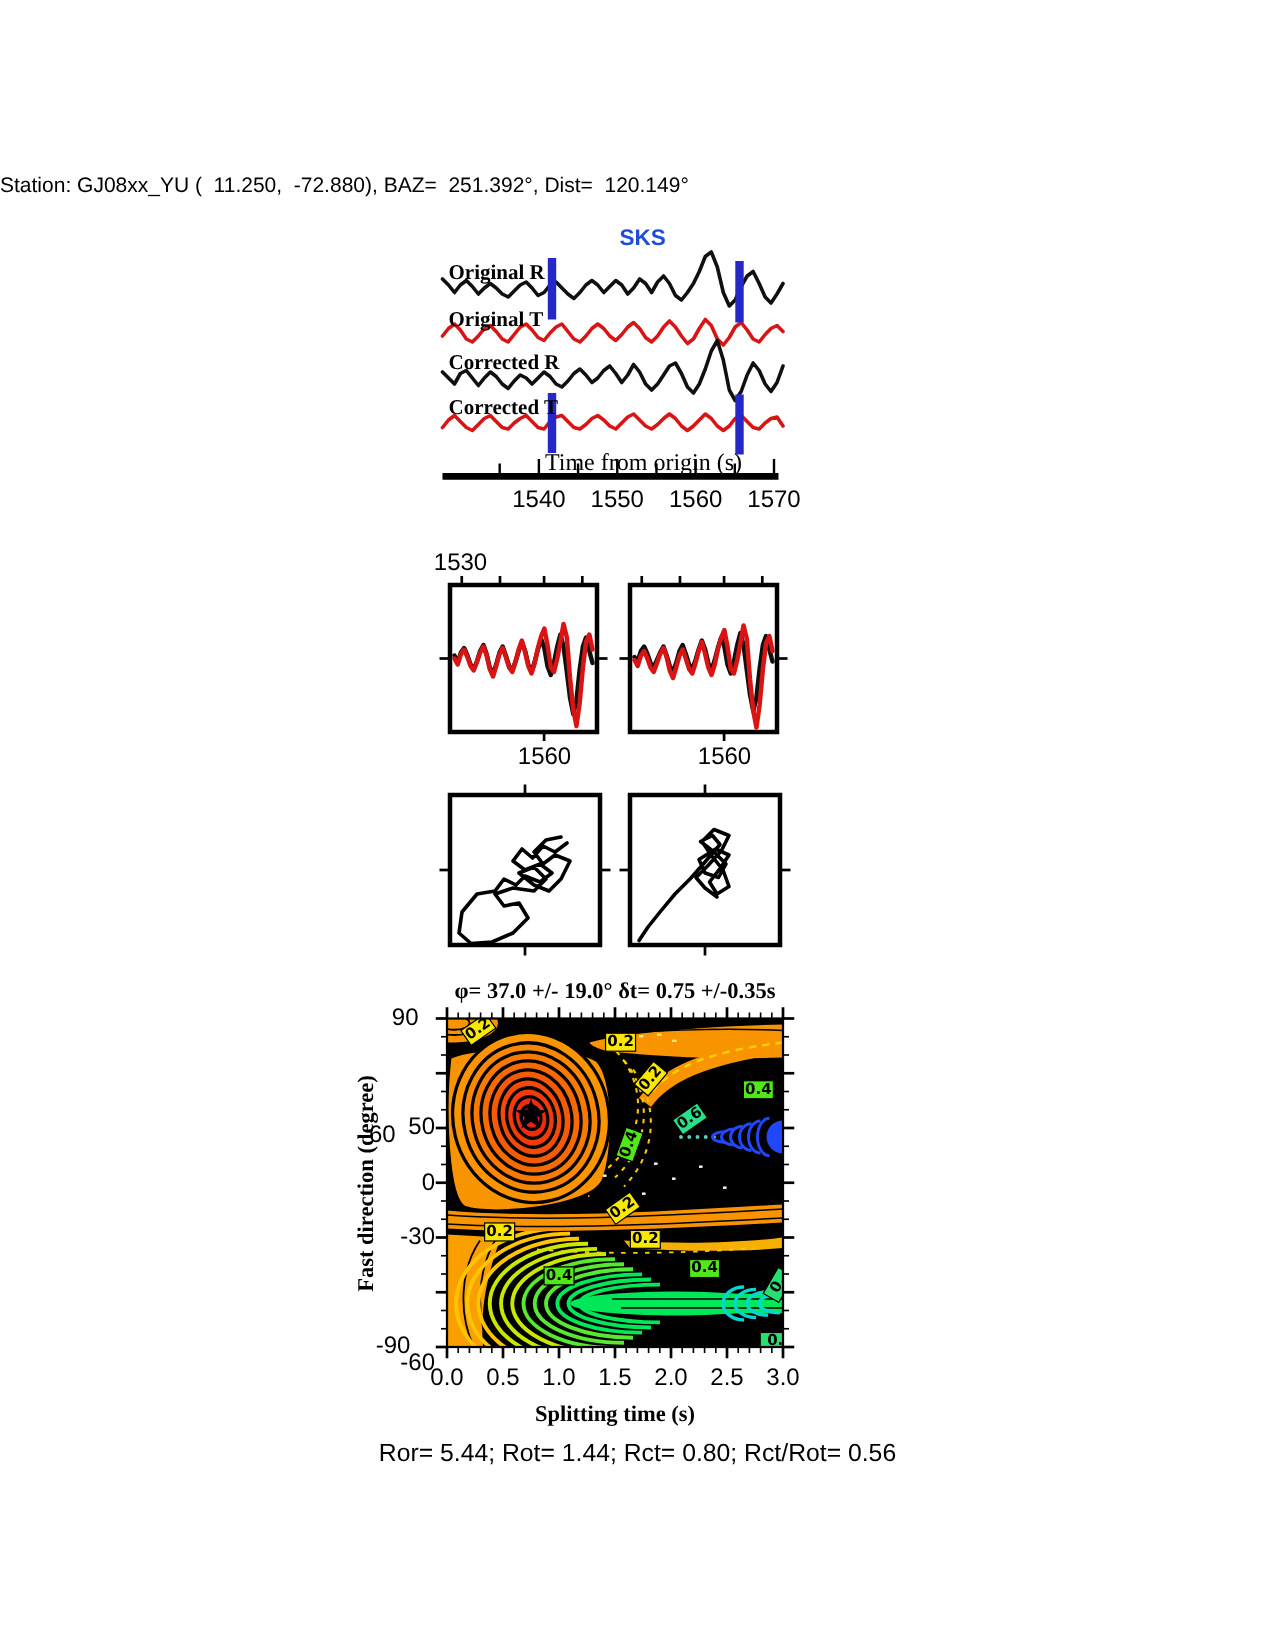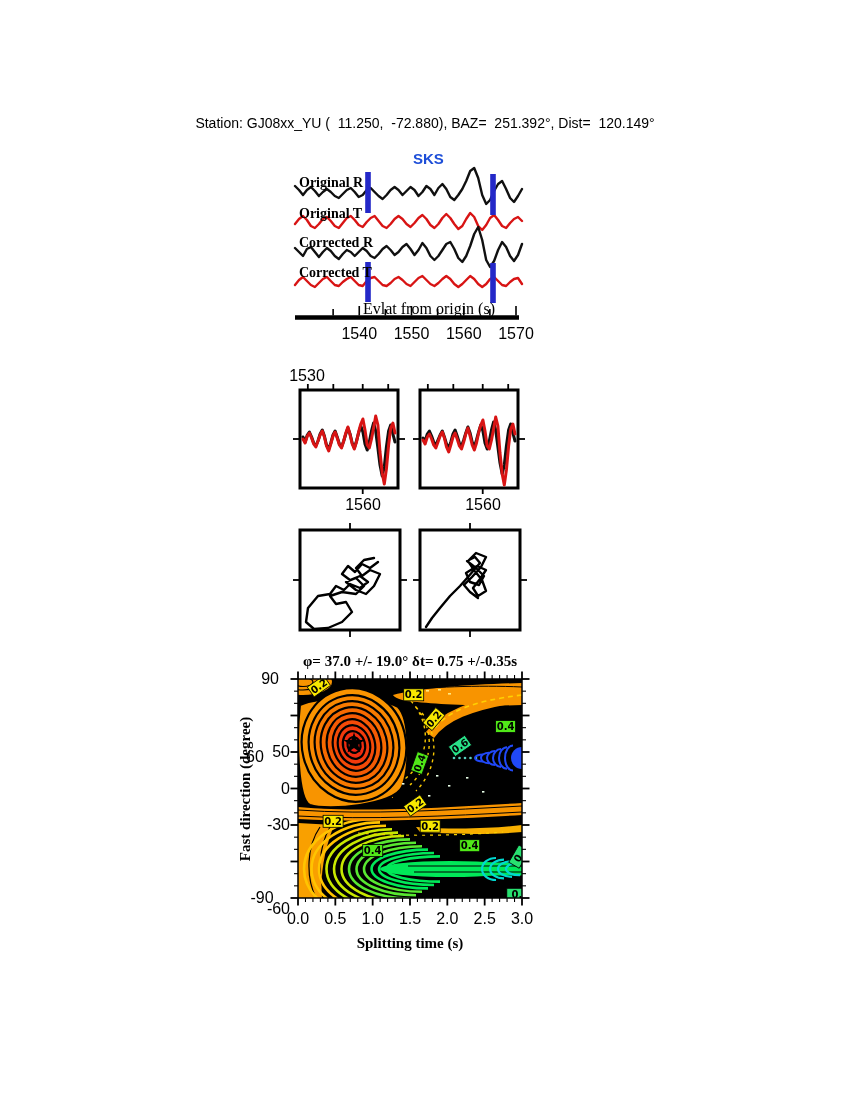--- a/index.html
+++ b/index.html
@@ -1,19 +1,19 @@
 <!DOCTYPE html>
 <html><head>
 <meta charset="utf-8">
 <style>
   html,body{margin:0;padding:0;background:#fff;}
   .page{position:relative;width:850px;height:1100px;background:#ffffff;
         font-family:"Liberation Sans",sans-serif;color:#000;overflow:hidden;}
   .abs{position:absolute;line-height:1;white-space:pre;}
-  .hdr{left:0;width:850px;text-align:center;font-size:14px;}
+  .hdr{left:0;width:850px;font-size:14px;}
   .tracelab{font-family:"Liberation Serif",serif;font-weight:bold;font-size:14px;}
   .phase{font-weight:bold;font-size:15px;}
   .axserif{font-family:"Liberation Serif",serif;font-size:16px;}
   .axserifb{font-family:"Liberation Serif",serif;font-weight:bold;font-size:15px;}
   .ticklab{font-size:16px;}
   .ctr{transform:translateX(-50%);}
   svg{position:absolute;left:0;top:0;}
 </style>
 </head>
 <body>
@@ -331,31 +331,32 @@
 
   <div class="abs hdr" style="top:116px">Station: GJ08xx_YU (  11.250,  -72.880), BAZ=  251.392°, Dist=  120.149°</div>
 
   <div class="abs tracelab" style="left:299px;top:176px">Original R</div>
   <div class="abs tracelab" style="left:299px;top:207px">Original T</div>
   <div class="abs tracelab" style="left:299px;top:236px">Corrected R</div>
   <div class="abs tracelab" style="left:299px;top:266px">Corrected T</div>
 
   <div class="abs phase" style="left:413px;top:151px;color:#1d4ed8">SKS</div>
 
-  <div class="abs axserif ctr" style="left:429px;top:301px">Evlat from origin (s)</div>
+  <div class="abs axserif ctr" style="left:429px;top:301px">Time from origin (s)</div>
 
   <div class="abs ticklab ctr" style="left:363px;top:497px">1560</div>
   <div class="abs ticklab ctr" style="left:483px;top:497px">1560</div>
 
   <div class="abs axserifb ctr" style="left:410px;top:654px">φ= 37.0 +/- 19.0° δt= 0.75 +/-0.35s</div>
 
   <div class="abs axserifb" style="left:245px;top:789px;transform:translate(-50%,-50%) rotate(-90deg)">Fast direction (degree)</div>
 
   <div class="abs axserifb ctr" style="left:410px;top:936px">Splitting time (s)</div>
 
+  <div class="abs" style="left:0;width:850px;top:961px;text-align:center;font-size:16.5px">Ror= 5.44; Rot= 1.44; Rct= 0.80; Rct/Rot= 0.56</div>
 
 <div class="abs ticklab ctr" style="left: 307px; top: 326px; margin-top: 42px;">1530</div>
     <div class="abs ticklab ctr" style="left: 359.25px; top: 326px;">1540</div>
     <div class="abs ticklab ctr" style="left: 411.5px; top: 326px;">1550</div>
     <div class="abs ticklab ctr" style="left: 463.75px; top: 326px;">1560</div>
     <div class="abs ticklab ctr" style="left: 516px; top: 326px;">1570</div>
     <div class="abs ticklab ctr" style="left: 298px; top: 911px;">0.0</div>
     <div class="abs ticklab ctr" style="left: 335.333px; top: 911px;">0.5</div>
     <div class="abs ticklab ctr" style="left: 372.667px; top: 911px;">1.0</div>
     <div class="abs ticklab ctr" style="left: 410px; top: 911px;">1.5</div>

